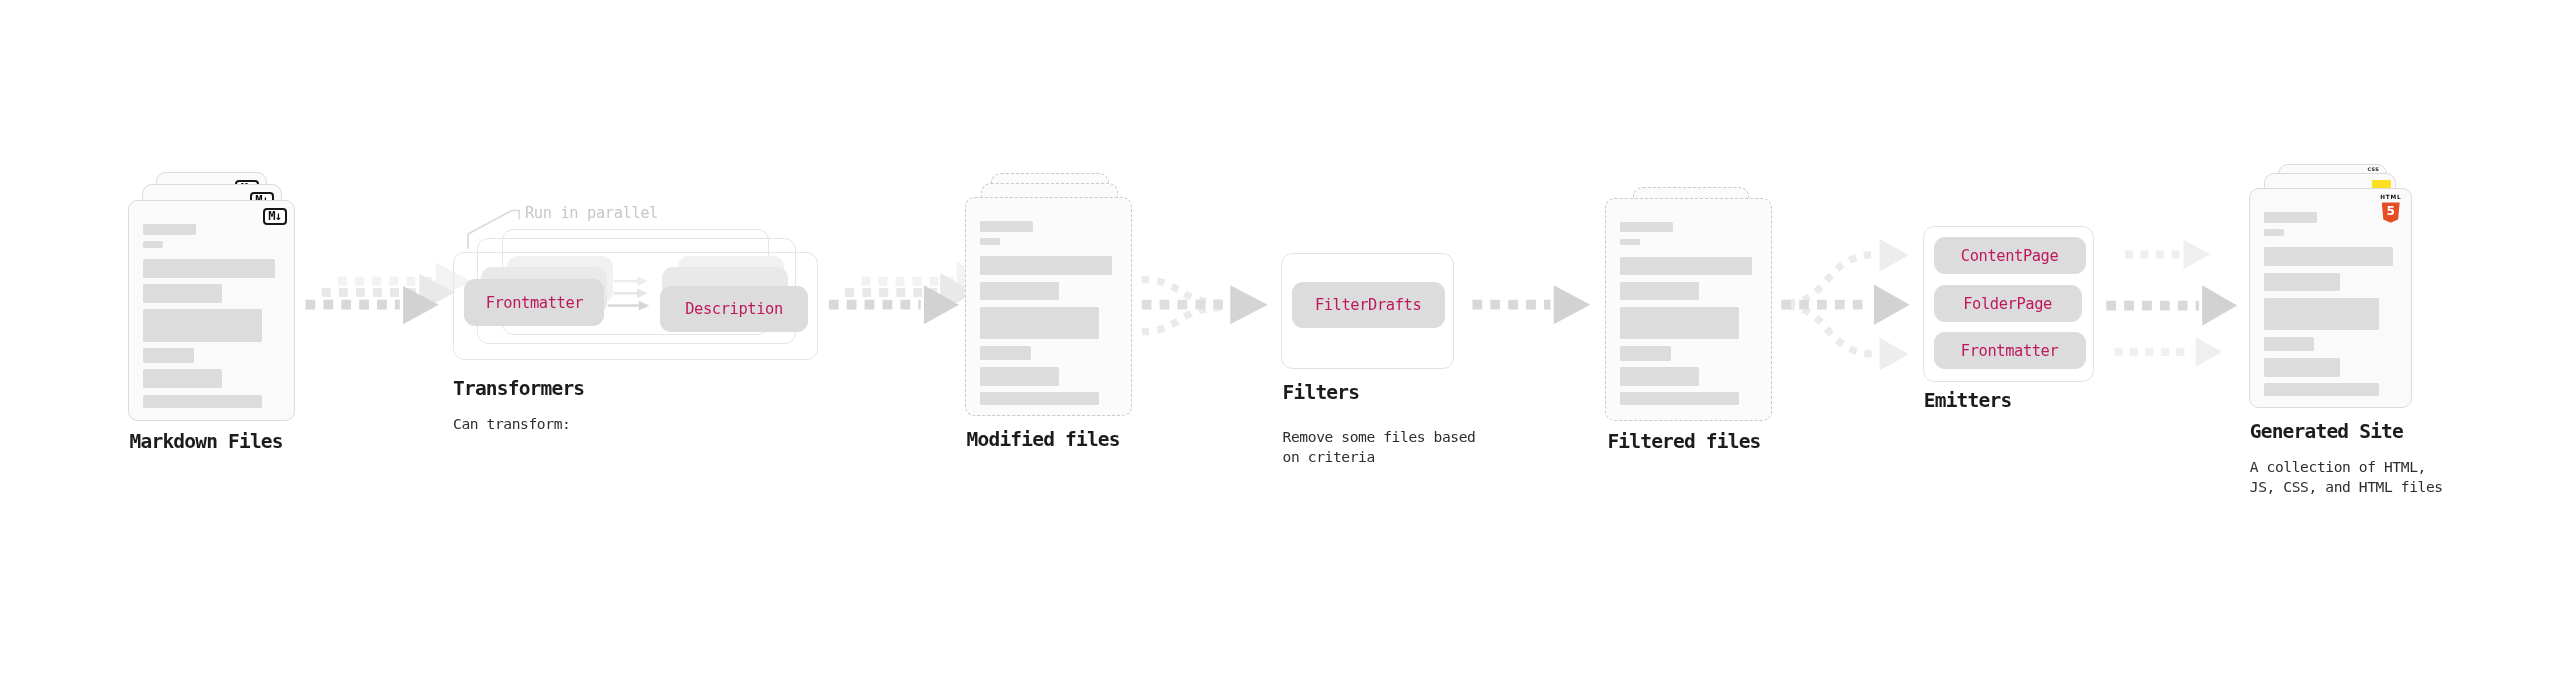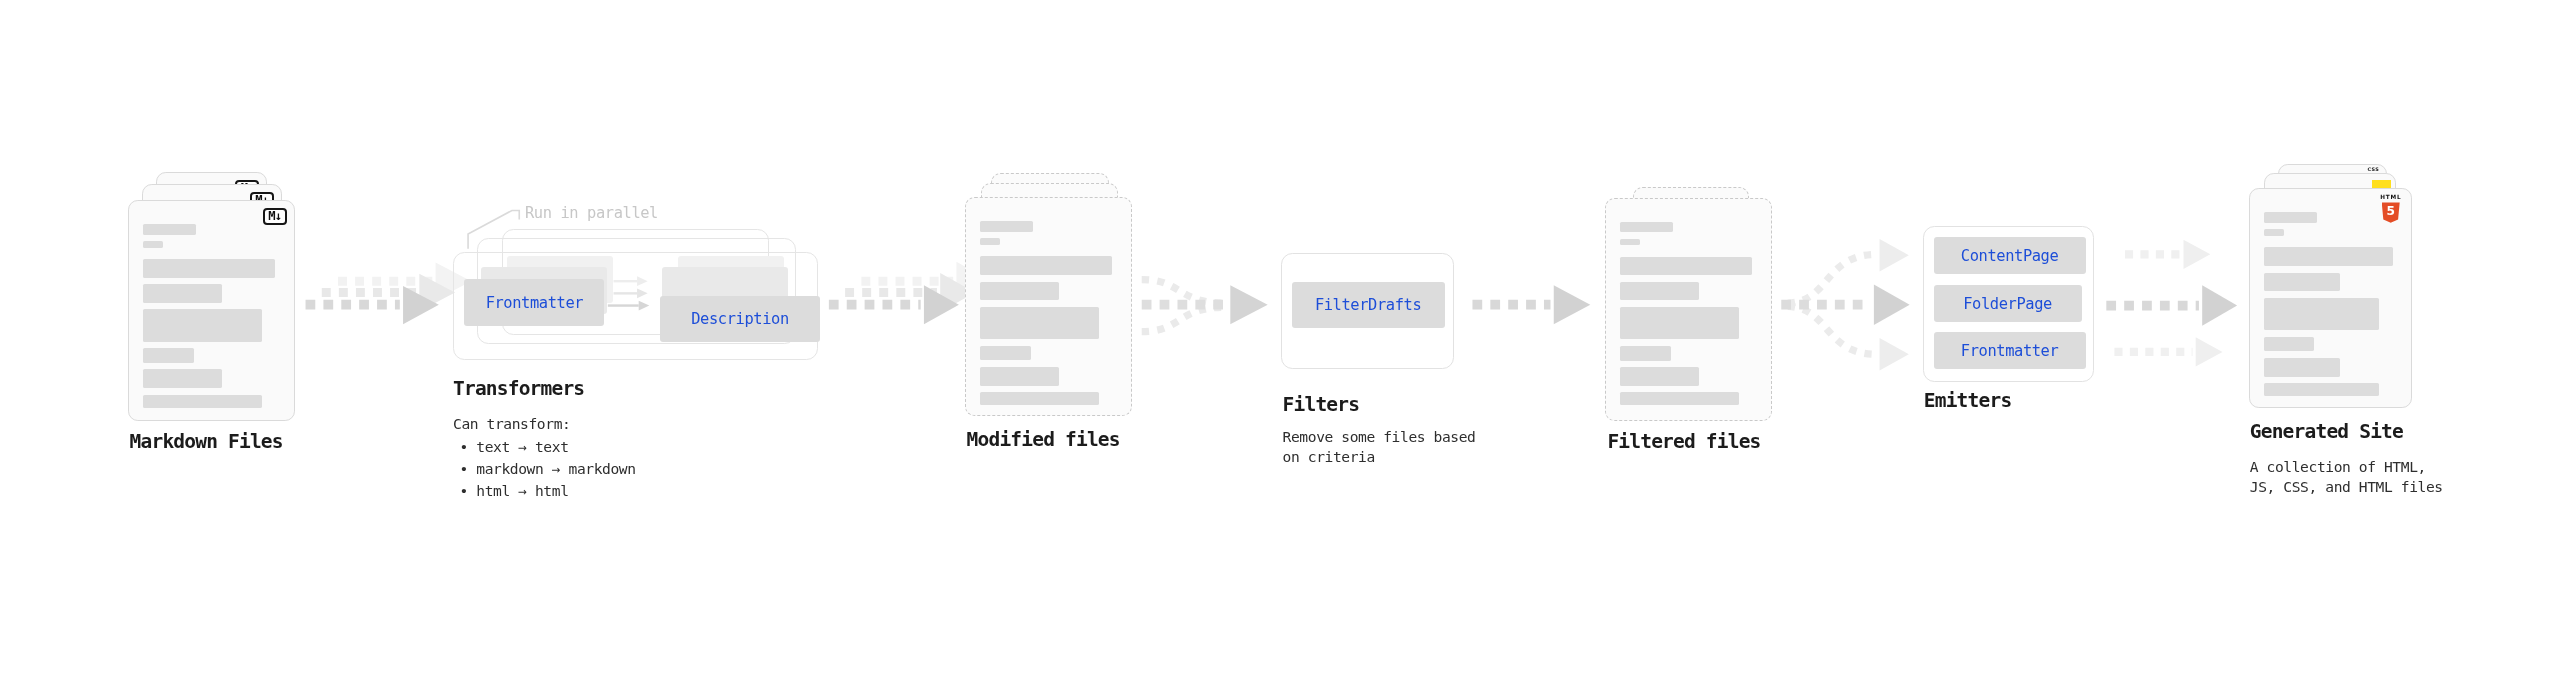--- a/index.html
+++ b/index.html
@@ -31,21 +31,21 @@
   .html5 .shield{width:18px;height:20.3px;margin:0.8px auto 0;background:#e44d26;color:#fff;
     clip-path:polygon(0 0,100% 0,91% 84%,50% 100%,9% 84%);
     font-size:12.2px;font-weight:bold;line-height:19.5px;text-align:center;font-family:"DejaVu Sans","Liberation Sans",sans-serif;}
   .cssbadge{position:absolute;top:1.6px;right:5.7px;width:14px;text-align:center;}
   .cssbadge .word{font-size:4.9px;font-weight:bold;line-height:5.7px;color:#111;letter-spacing:0.4px;font-family:"DejaVu Sans","Liberation Sans",sans-serif;}
   .cssbadge .bar{height:3.3px;background:#2965f1;margin-top:0.8px;border-radius:0.8px;}
   .jsbadge{position:absolute;top:5.7px;right:4.9px;width:18.7px;height:8.1px;background:#ffdf1e;}
   
   .obox{position:absolute;border:1.6px solid #e5e5e5;border-radius:11.4px;box-sizing:border-box;background:transparent;}
   .obox.filterbox,.obox.emitbox{background:#ffffff;border-color:#e2e2e2;}
-  .btn{position:absolute;border-radius:3px;background:#dcdcdc;color:#1d4ed8;font-size:15.4px;letter-spacing:-0.4px;
+  .btn{position:absolute;border-radius:11px;background:#dcdcdc;color:#be185d;font-size:15.4px;letter-spacing:-0.4px;
     display:flex;align-items:center;justify-content:center;box-sizing:border-box;white-space:nowrap;}
   .btn.l2{background:#e9e9e9;}
   .btn.l3{background:#f1f1f1;}
   
   .title{position:absolute;font-size:19.5px;font-weight:600;color:#1c1c1c;letter-spacing:-0.8px;white-space:nowrap;}
   .desc{position:absolute;font-size:14.6px;color:#2e2e2e;letter-spacing:-0.4px;line-height:20.3px;white-space:nowrap;}
   .desc.bullets{line-height:22px;}
   .note{position:absolute;font-size:15.4px;color:#c7c7c7;letter-spacing:-0.4px;white-space:nowrap;}
 </style>
 </head>
@@ -151,29 +151,24 @@
     <div class="obox" style="left:49px;top:25px;width:267px;height:106px"></div>
     <div class="obox" style="left:23.6px;top:34px;width:319px;height:106px"></div>
     <div class="obox" style="left:0;top:48px;width:365px;height:108px"></div>
 
     <div class="btn l3" style="left:54px;top:52px;width:106px;height:47px"></div>
     <div class="btn l2" style="left:28.4px;top:63px;width:126px;height:47px"></div>
     <div class="btn" style="left:11.4px;top:75px;width:140px;height:47px">Frontmatter</div>
 
     <div class="btn l3" style="left:225px;top:52px;width:106px;height:47px"></div>
     <div class="btn l2" style="left:209px;top:63px;width:126px;height:47px"></div>
-    <div class="btn" style="left:207px;top:92px;width:160px;height:46px">Description</div>
+    <div class="btn" style="left:207px;top:82px;width:148px;height:46px">Description</div>
 
     <div class="title" style="left:0;top:173px">Transformers</div>
     <div class="desc" style="left:0;top:210px">Can transform:</div>
-    <div class="desc bullets" style="left:6.5px;top:232px">
-      <div>• text → text</div>
-      <div>• markdown → markdown</div>
-      <div>• html → html</div>
-    </div>
   </div>
 
   <div class="stage" style="left:965px;top:173px;width:195px;height:333px">
     <div class="card dashed" style="left:26px;top:0;width:118px;height:57px"></div>
     <div class="card dashed" style="left:16.3px;top:9.8px;width:137px;height:65px"></div>
     <div class="card dashed" style="left:0;top:24.4px;width:167px;height:219px">
       <div class="skel">
           <div class="b"></div>
           <div class="b"></div>
           <div class="b"></div>
@@ -183,21 +178,21 @@
           <div class="b"></div>
           <div class="b"></div>
         </div>
     </div>
     <div class="title" style="left:1.6px;top:255px">Modified files</div>
   </div>
 
   <div class="stage" style="left:1281px;top:253px;width:211px;height:236px">
     <div class="obox filterbox" style="left:0;top:0;width:173px;height:116px"></div>
     <div class="btn" style="left:10.6px;top:29px;width:153px;height:46px">FilterDrafts</div>
-    <div class="title" style="left:1.6px;top:140px">Filters</div>
+    <div class="title" style="left:1.6px;top:128px">Filters</div>
     <div class="desc" style="left:1.6px;top:174px">
       <div>Remove some files based</div>
       <div>on criteria</div>
     </div>
   </div>
 
   <div class="stage" style="left:1605px;top:187px;width:195px;height:293px">
     <div class="card dashed" style="left:28.4px;top:0;width:116px;height:49px"></div>
     <div class="card dashed" style="left:0;top:10.6px;width:167px;height:223px">
       <div class="skel">

